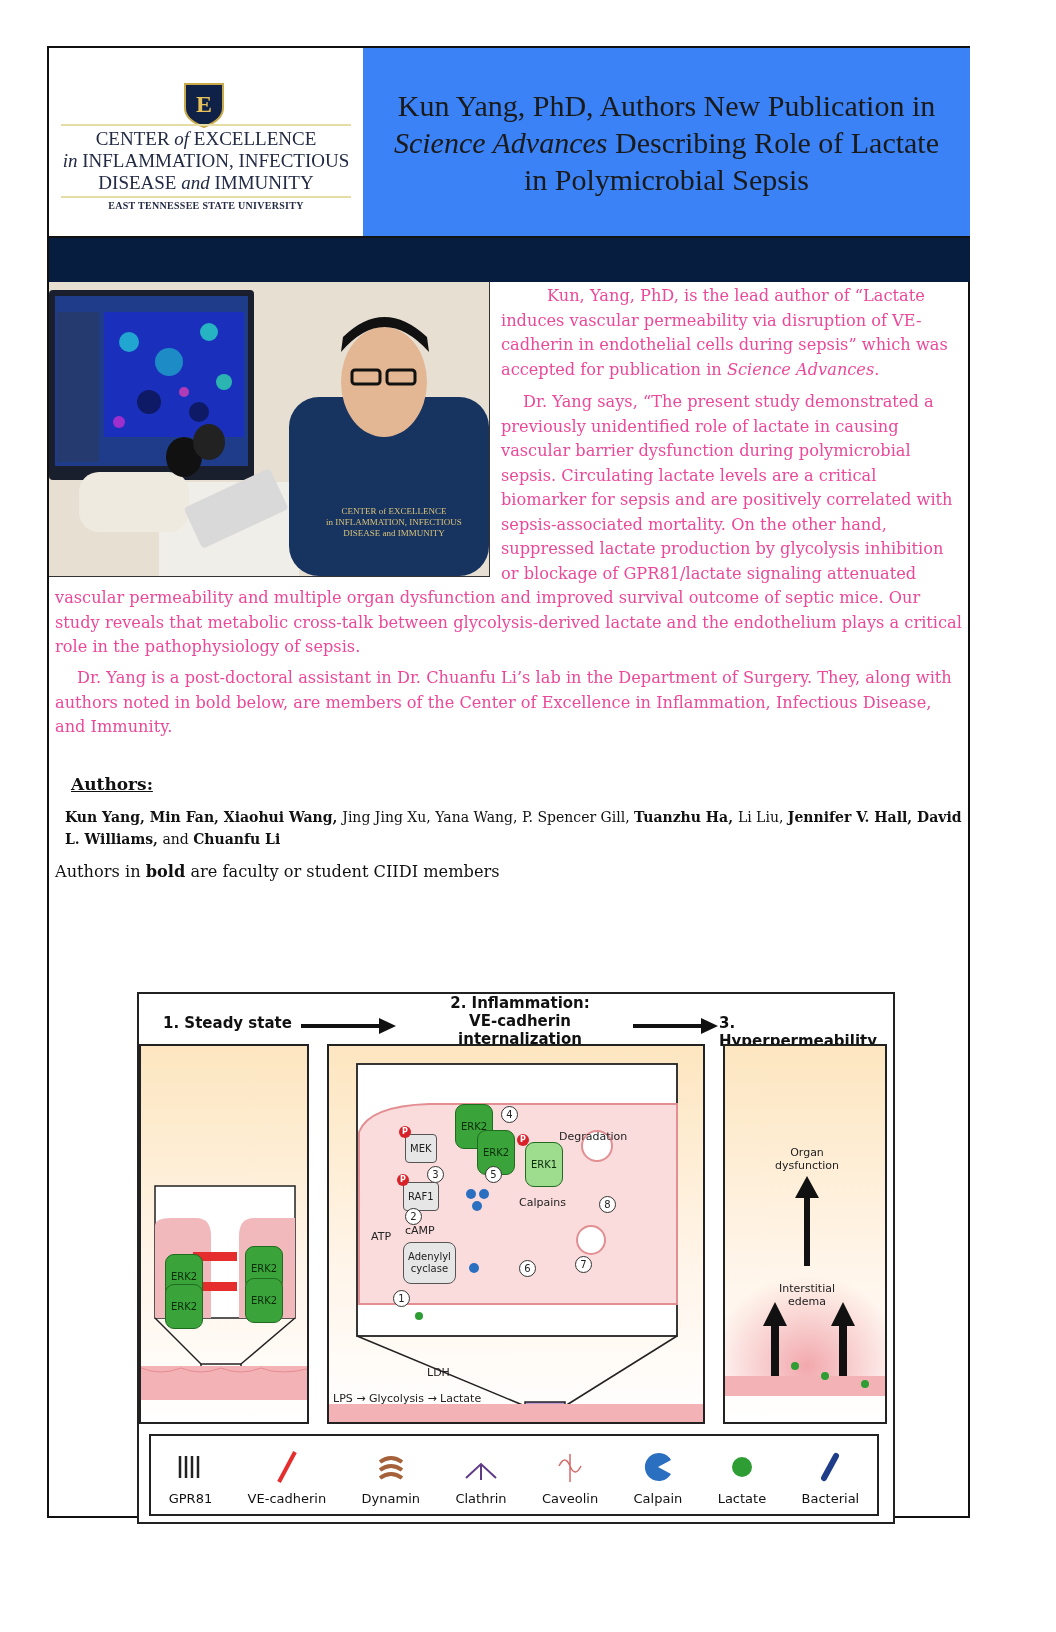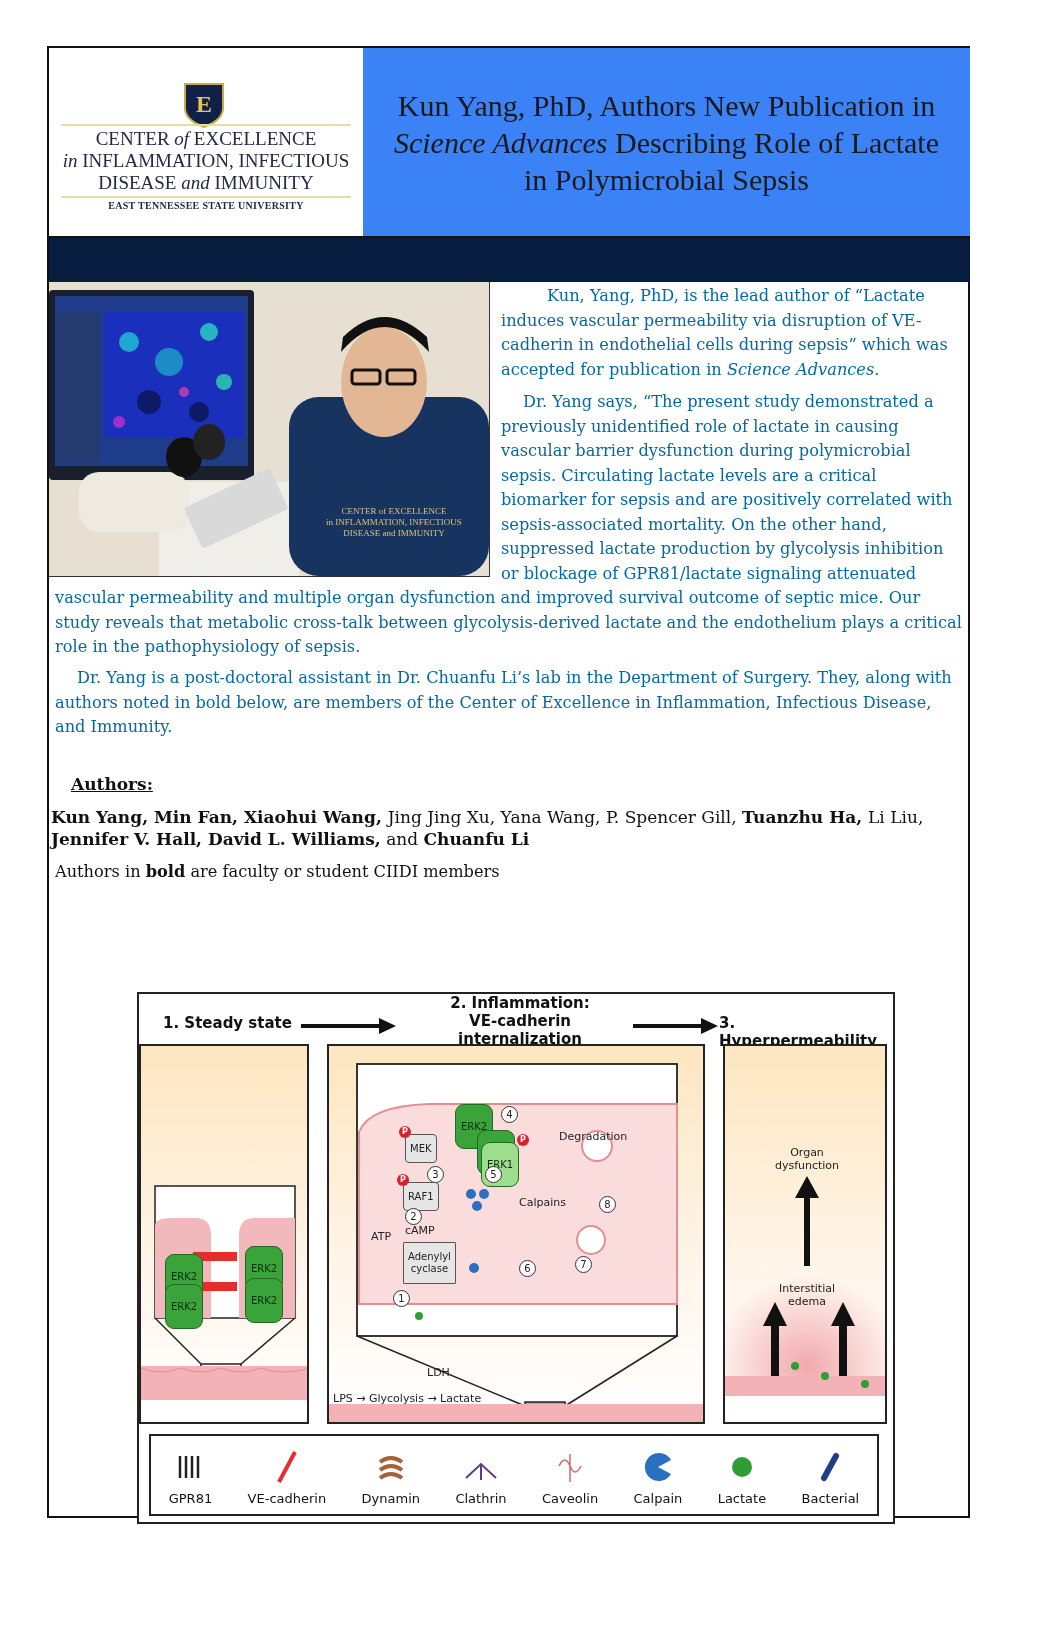--- a/index.html
+++ b/index.html
@@ -10,40 +10,40 @@
   .logo-line { position:absolute; left:12px; width:290px; height:2px; background:#e8dca6; }
   .logo-text { position:absolute; left:0; width:314px; text-align:center; font-family:"Liberation Serif", serif; color:#222a44; }
   .logo-t1 { top:80px; font-size:19px; }
   .logo-t2 { top:102px; font-size:19px; }
   .logo-t3 { top:124px; font-size:19px; }
   .logo-t4 { top:152px; font-size:10px; letter-spacing:0.3px; font-weight:bold; }
   .title-box { position:absolute; left:314px; top:0; width:607px; height:188px; background:#3b82f6; display:flex; align-items:center; justify-content:center; text-align:center; }
   .title { font-family:"Liberation Serif", serif; font-size:30px; line-height:37px; color:#1a1a1a; width:560px; }
   .navy-bar { position:absolute; left:0; top:188px; width:921px; height:44px; background:#061d3f; border-top:2px solid #111; }
   .photo { position:absolute; left:0; top:234px; width:440px; height:294px; background:#e4ddd0; overflow:hidden; border-right:1px solid #333; border-bottom:1px solid #333; }
-  .body-text { font-family:"DejaVu Serif", serif; font-size:16.2px; line-height:24.5px; color:#0369a1; }
+  .body-text { font-family:"DejaVu Serif", serif; font-size:16.2px; line-height:24.5px; color:#ec4899; }
   .para-right { position:absolute; left:452px; top:236px; width:462px; }
   .para-full { position:absolute; left:6px; width:910px; }
   .indent { text-indent:46px; margin:0 0 8px 0; }
   .indent2 { text-indent:22px; margin:0; }
   .authors-h { position:absolute; left:22px; top:726px; font-weight:bold; text-decoration:underline; font-size:17px; }
-  .authors { position:absolute; left:2px; top:758px; width:912px; font-size:17px; line-height:22px; }
+  .authors { position:absolute; left:16px; top:758px; width:912px; font-size:14px; line-height:22px; }
   .authors b { font-weight:bold; }
   .note { position:absolute; left:6px; top:814px; font-size:16.2px; }
   .link { position:absolute; left:6px; top:880px; font-size:16.2px; }
   .figure { position:absolute; left:88px; top:944px; width:754px; height:528px; border:2px solid #222; background:#fff; }
   .step-label { position:absolute; font-weight:bold; font-size:15px; font-family:"DejaVu Sans", sans-serif; color:#111; }
   .panel { position:absolute; border:2px solid #222; box-sizing:border-box; background:linear-gradient(#fde6c0, #fff5ea 60%, #fff); overflow:hidden; }
   .legend { position:absolute; left:10px; top:440px; width:730px; height:82px; border:2px solid #222; box-sizing:border-box; display:flex; justify-content:space-around; align-items:flex-end; padding-bottom:8px; }
   .leg-item { display:flex; flex-direction:column; align-items:center; font-family:"DejaVu Sans", sans-serif; font-size:13px; color:#111; }
   .leg-icon { height:40px; display:flex; align-items:center; justify-content:center; margin-bottom:4px; }
   .small { font-family:"DejaVu Sans", sans-serif; font-size:11px; color:#222; }
   .pill { position:absolute; font-family:"DejaVu Sans", sans-serif; font-size:10px; border:1.5px solid #555; border-radius:4px; padding:8px 4px; background:#e6e6e6; color:#222; }
   .erk { position:absolute; font-family:"DejaVu Sans", sans-serif; font-size:10px; border:1.5px solid #1f6b1f; border-radius:9px; padding:16px 5px; background:#3aa43a; color:#0b2b0b; }
-  .erk1 { background:#9edc8e; }
+  .erk1 { background:#9edc8e;margin-left:44px; }
   .num { position:absolute; width:15px; height:15px; border:1.3px solid #333; border-radius:50%; font-family:"DejaVu Sans", sans-serif; font-size:10px; text-align:center; line-height:15px; background:#fff; color:#222; }
   .p-dot { position:absolute; width:12px; height:12px; border-radius:50%; background:#d8222a; color:#fff; font-size:8px; font-weight:bold; text-align:center; line-height:12px; font-family:"DejaVu Sans", sans-serif; }
 </style>
 </head>
 <body>
 
 <div class="frame">
 
   <div class="logo-box">
     <svg class="shield" viewBox="0 0 42 46">
@@ -173,21 +173,21 @@
       <div class="num" style="left:98px; top:120px;">3</div>
       <div class="num" style="left:156px; top:120px;">5</div>
       <div class="pill" style="left:74px; top:136px;">RAF1</div>
       <div class="p-dot" style="left:68px; top:128px;">P</div>
       <div class="small" style="position:absolute;left:230px;top:84px;">Degradation</div>
       <div class="small" style="position:absolute;left:190px;top:150px;">Calpains</div>
       <div class="num" style="left:270px; top:150px;">8</div>
       <div class="num" style="left:76px; top:162px;">2</div>
       <div class="small" style="position:absolute;left:76px;top:178px;">cAMP</div>
       <div class="small" style="position:absolute;left:42px;top:184px;">ATP</div>
-      <div class="pill" style="left:74px; top:196px; border-radius:1px; text-align:center; line-height:12px;">
+      <div class="pill" style="left:74px; top:196px; border-radius:8px; text-align:center; line-height:12px;">
           <div>Adenylyl</div>
           <div>cyclase</div>
         </div>
       <div class="num" style="left:190px; top:214px;">6</div>
       <div class="num" style="left:246px; top:210px;">7</div>
       <div class="num" style="left:64px; top:244px;">1</div>
       <div class="small" style="position:absolute;left:98px;top:320px;">LDH</div>
       <div class="small" style="position:absolute;left:4px;top:346px;">LPS → Glycolysis → Lactate</div>
     </div>
 

